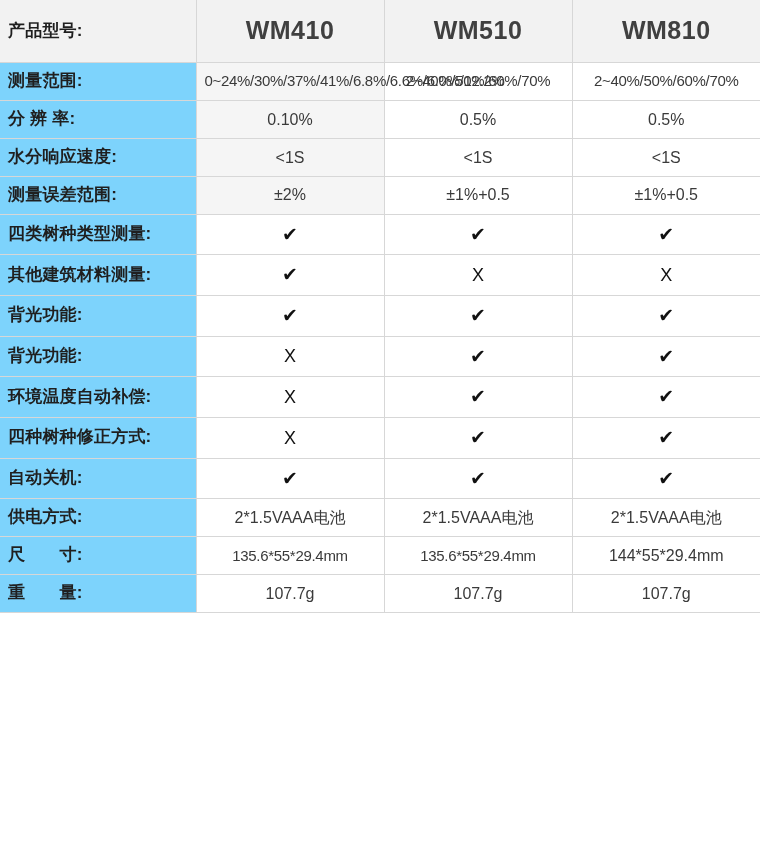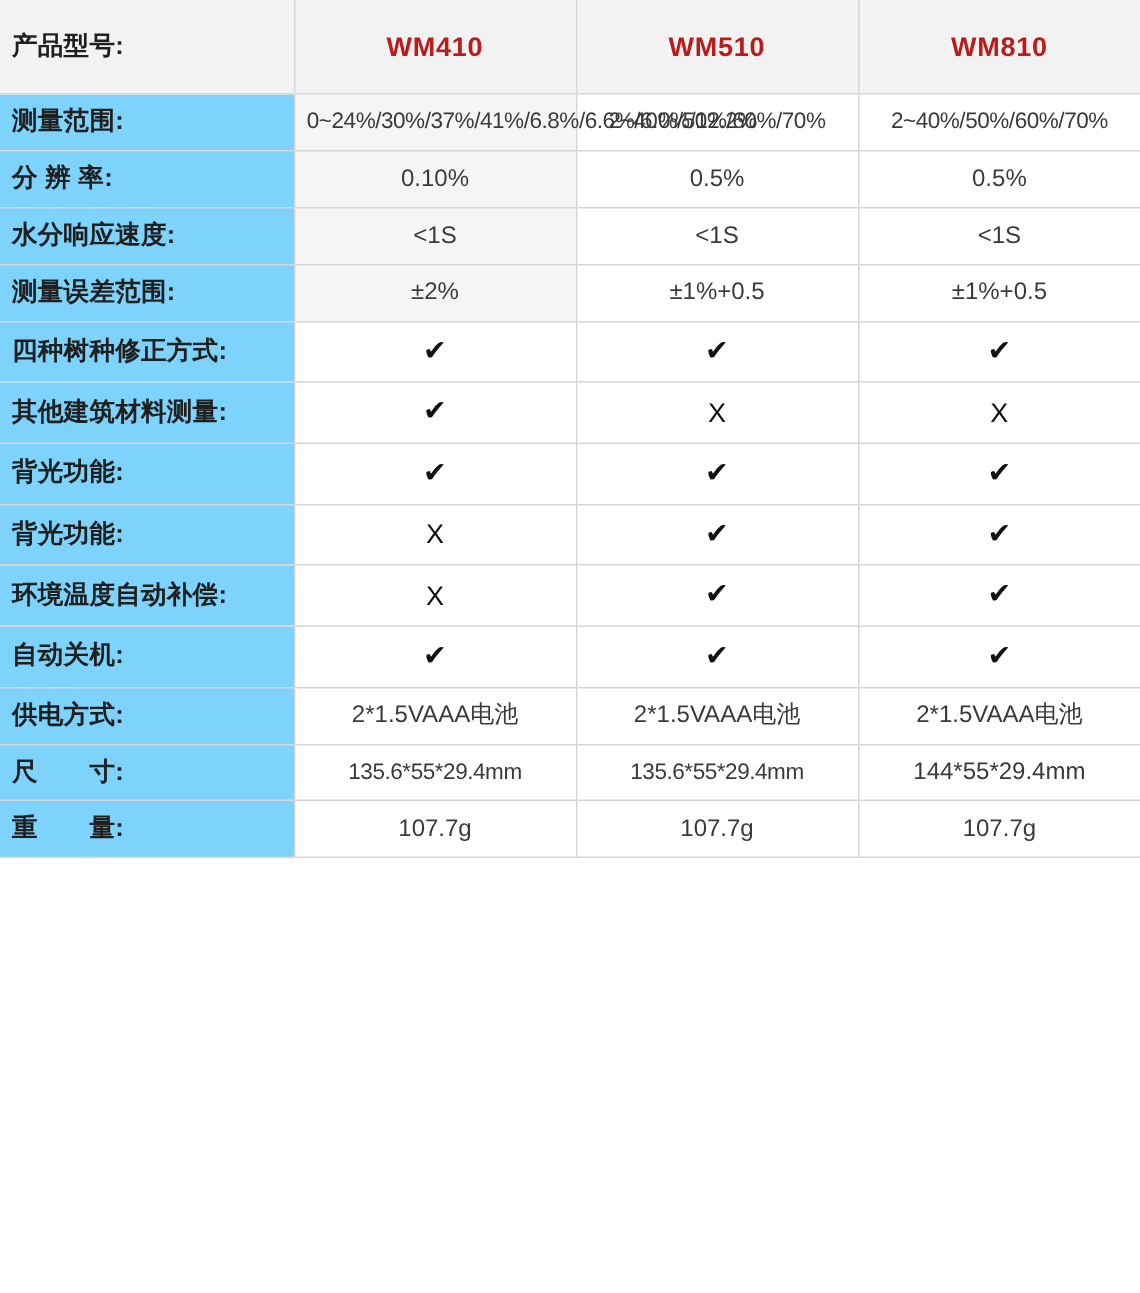--- a/index.html
+++ b/index.html
@@ -47,23 +47,23 @@
     color: #3a3a3a;
   }
   .val-cell.shade {
     background: #f5f5f5;
   }
   .header-row .label-cell {
     font-size: 17px;
     margin-left: 44px;
   }
   .header-row .val-cell {
-    color: #b91c1c;
+    color: #404040;
     font-weight: bold;
-    font-size: 18px;
+    font-size: 25px;
     letter-spacing: 0.5px;
   }
   .header-row td {
     height: 48px;
     background: #f2f2f2;
   }
   .header-row .val-cell {
     background: #f2f2f2;
   }
   .range-row .val-cell {
@@ -123,21 +123,21 @@
         <td class="val-cell">&lt;1S</td>
         <td class="val-cell">&lt;1S</td>
       </tr>
       <tr>
         <td class="label-cell">测量误差范围:</td>
         <td class="val-cell shade">±2%</td>
         <td class="val-cell">±1%+0.5</td>
         <td class="val-cell">±1%+0.5</td>
       </tr>
       <tr>
-        <td class="label-cell">四种树种修正方式:</td>
+        <td class="label-cell">四类树种类型测量:</td>
         <td class="val-cell"><span class="mark">✔</span></td>
         <td class="val-cell"><span class="mark">✔</span></td>
         <td class="val-cell"><span class="mark">✔</span></td>
       </tr>
       <tr>
         <td class="label-cell">其他建筑材料测量:</td>
         <td class="val-cell"><span class="mark">✔</span></td>
         <td class="val-cell"><span class="mark cross">X</span></td>
         <td class="val-cell"><span class="mark cross">X</span></td>
       </tr>
@@ -148,20 +148,26 @@
         <td class="val-cell"><span class="mark">✔</span></td>
       </tr>
       <tr>
         <td class="label-cell">背光功能:</td>
         <td class="val-cell"><span class="mark cross">X</span></td>
         <td class="val-cell"><span class="mark">✔</span></td>
         <td class="val-cell"><span class="mark">✔</span></td>
       </tr>
       <tr>
         <td class="label-cell">环境温度自动补偿:</td>
+        <td class="val-cell"><span class="mark cross">X</span></td>
+        <td class="val-cell"><span class="mark">✔</span></td>
+        <td class="val-cell"><span class="mark">✔</span></td>
+      </tr>
+      <tr>
+        <td class="label-cell">四种树种修正方式:</td>
         <td class="val-cell"><span class="mark cross">X</span></td>
         <td class="val-cell"><span class="mark">✔</span></td>
         <td class="val-cell"><span class="mark">✔</span></td>
       </tr>
       <tr>
         <td class="label-cell">自动关机:</td>
         <td class="val-cell"><span class="mark">✔</span></td>
         <td class="val-cell"><span class="mark">✔</span></td>
         <td class="val-cell"><span class="mark">✔</span></td>
       </tr>

